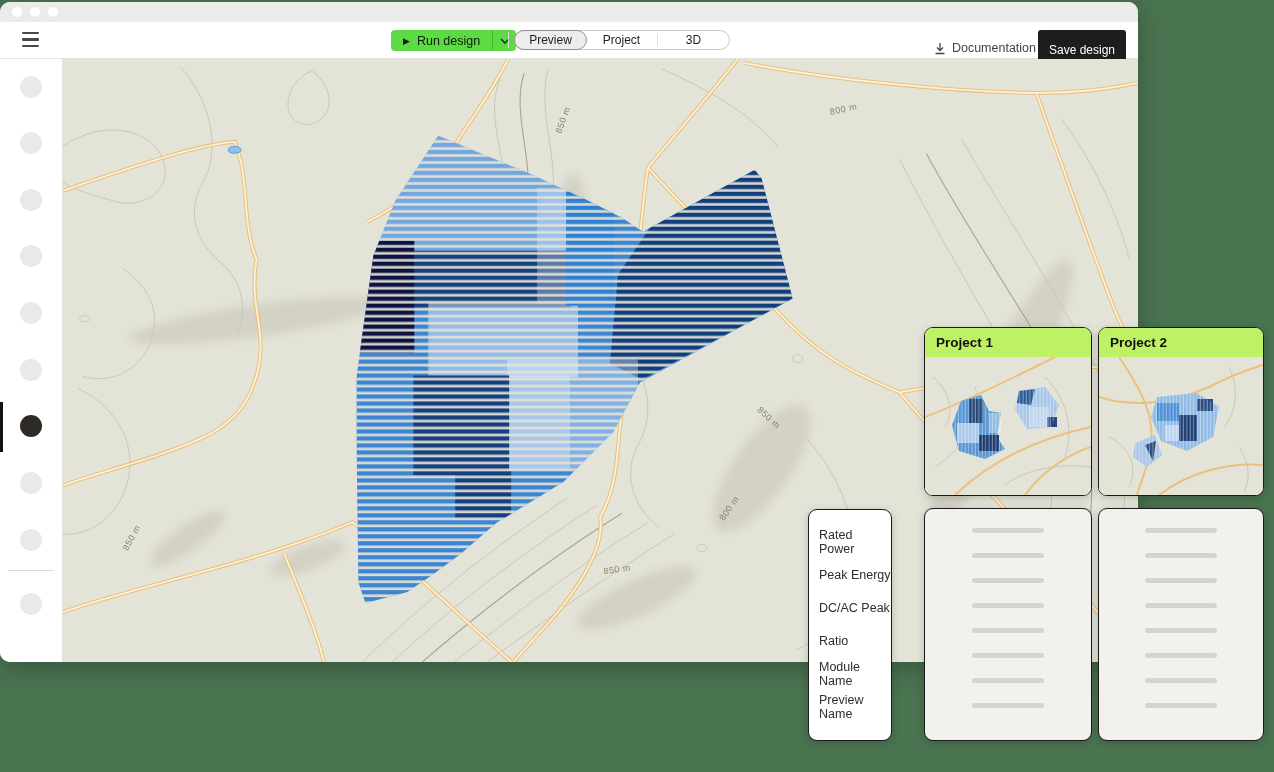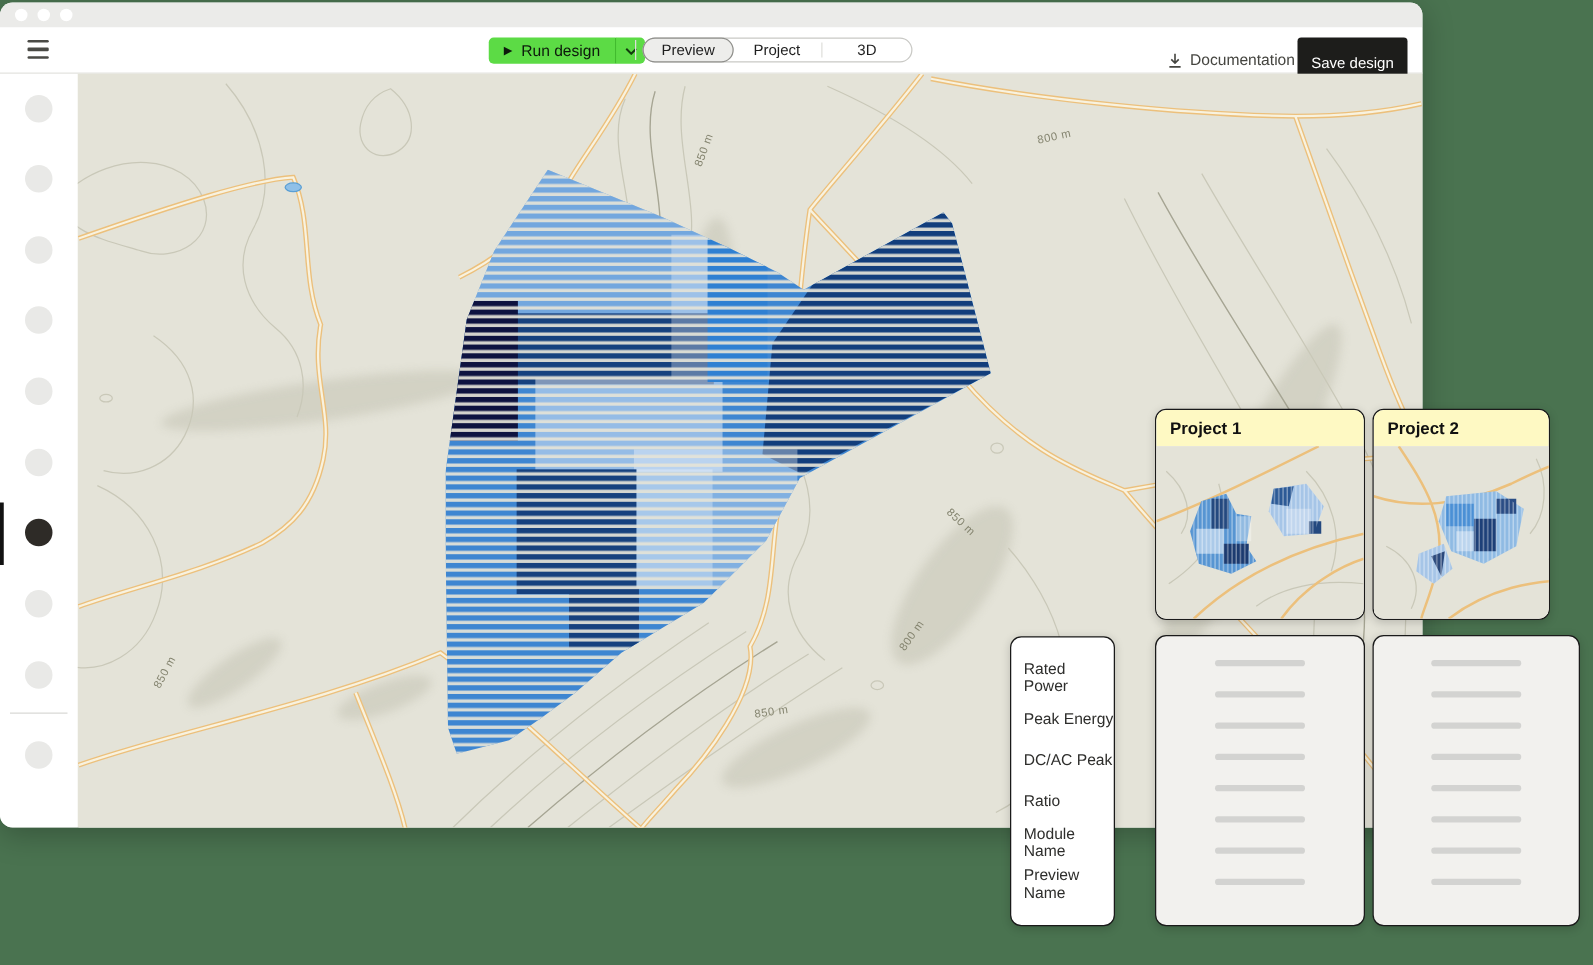--- a/index.html
+++ b/index.html
@@ -66,21 +66,21 @@
   .rail-indicator{position:absolute;left:0;top:343px;width:3px;height:50px;background:#111;}
   .rail-divider{position:absolute;left:8px;right:8px;top:511px;height:1px;background:#d9d9d6;}
   .map-wrap{position:relative;flex:1;background:#e4e3d8;}
   .map-wrap svg{display:block;}
   
   .card{
     position:absolute;background:#fff;border:1.5px solid #1a1a1a;border-radius:9px;
     box-sizing:border-box;overflow:hidden;box-shadow:0 2px 8px rgba(0,0,0,.18);
   }
   .proj-card{width:168px;height:169px;cursor:pointer;}
-  .proj-head{height:29px;display:flex;align-items:center;padding-left:11px;background:#fef9c3;}
+  .proj-head{height:29px;display:flex;align-items:center;padding-left:11px;background:#bef264;}
   .proj-title{font-size:13.5px;font-weight:bold;color:#111;}
   .proj-thumb{position:absolute;left:0;right:0;top:29px;bottom:0;background:#e4e3d8;}
   .labels-card{left:808px;top:509px;width:84px;height:232px;padding:15px 0 0 10px;}
   .metric-label{font-size:12.5px;color:#2e2e2c;height:33px;display:flex;align-items:center;}
   .value-card{width:168px;height:233px;background:#f2f1ee;display:flex;flex-direction:column;align-items:center;padding-top:19px;gap:20px;box-sizing:border-box;}
   .ph-line{width:72px;height:5px;border-radius:2.5px;background:#d3d3d1;}
 </style>
 </head>
 <body>
 
@@ -297,21 +297,21 @@
         <polygon points="94,34 110,32 106,48 92,46" fill="#2c5a96"></polygon>
         <rect x="122" y="60" width="10" height="10" fill="#24497f"></rect>
         <rect x="104" y="50" width="20" height="20" fill="#ffffff" opacity="0.3"></rect>
         <polygon points="36,44 56,38 64,54 76,56 72,80 80,92 60,102 34,94 27,68" fill="url(#colgap)"></polygon>
         <polygon points="94,34 120,30 134,48 126,70 102,72 90,52" fill="url(#colgap)"></polygon>
       </g>
     </svg>
   </div>
 </div>
 
-<div class="card proj-card" style="left:1098px;top:327px;width:142px;">
+<div class="card proj-card" style="left:1098px;top:327px;width:166px;">
   <div class="proj-head">
     <span class="proj-title">Project 2</span>
   </div>
   <div class="proj-thumb">
     <svg width="164" height="138" viewBox="0 0 164 138">
       <rect width="164" height="138" fill="#e4e3d8"></rect>
       <g fill="none" stroke="#c9c8b8" stroke-width="1">
         <path d="M130,10 C140,30 138,55 125,70"></path>
         <path d="M10,80 C30,90 40,110 30,130"></path>
         <path d="M140,90 C150,105 152,120 145,135"></path>

